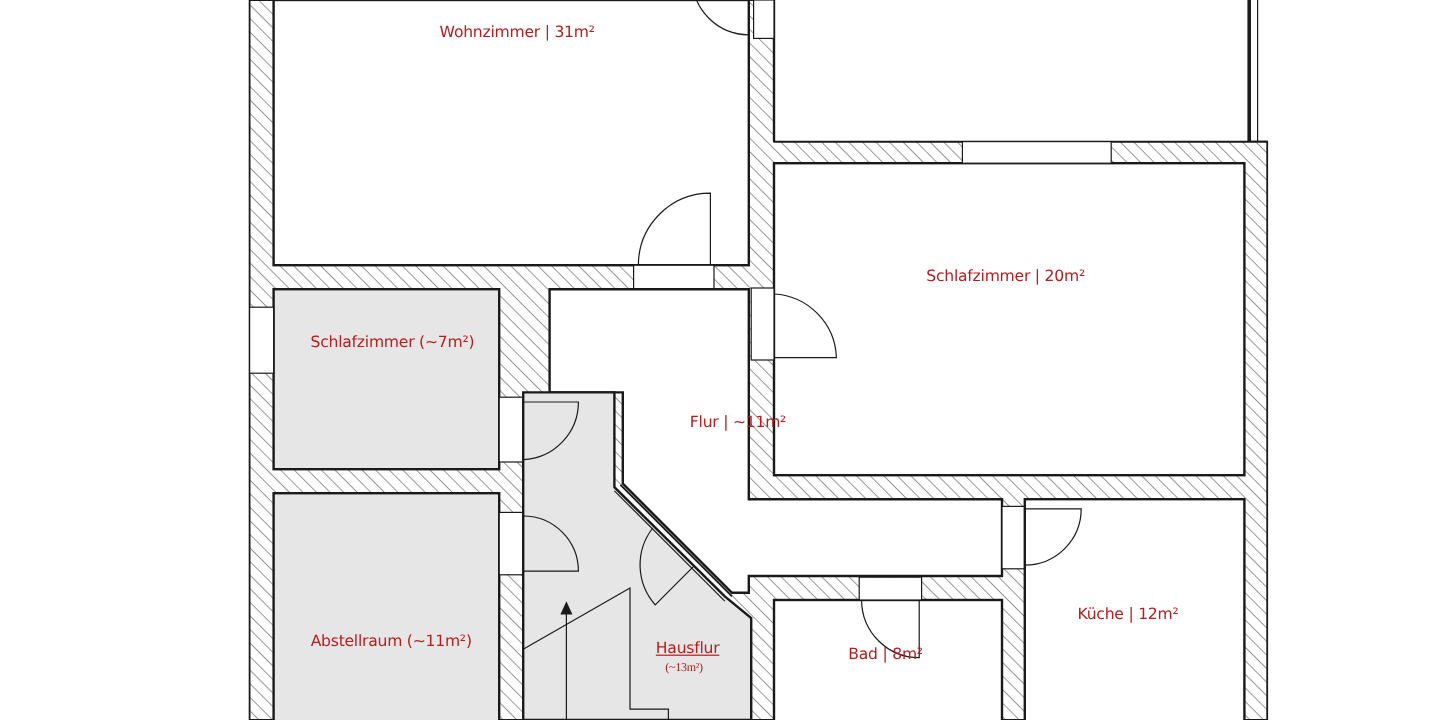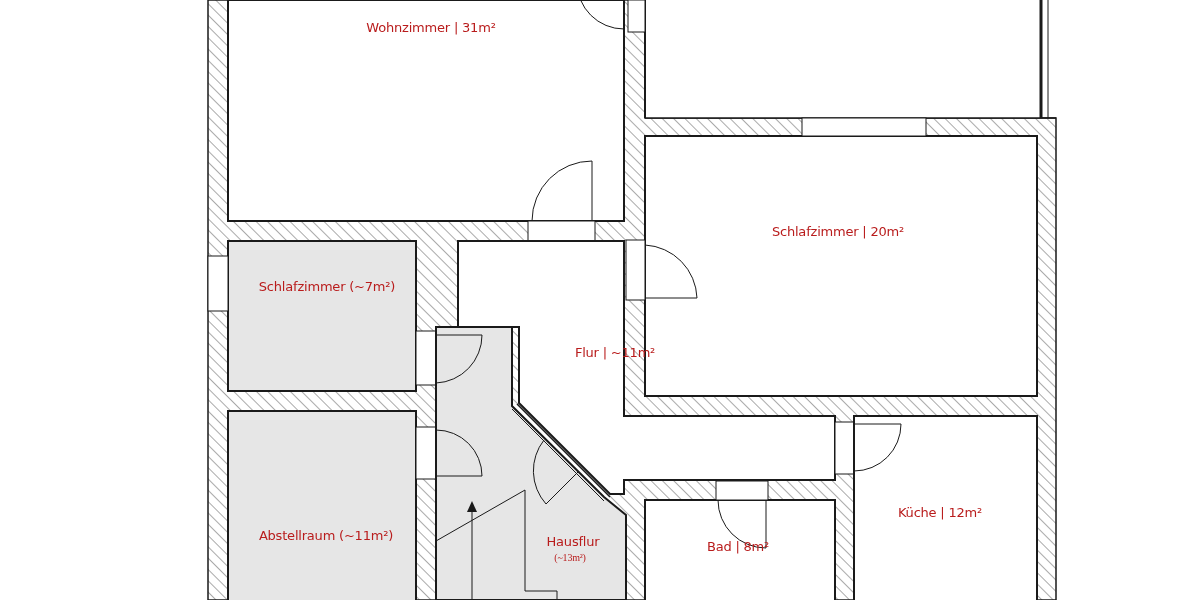--- a/index.html
+++ b/index.html
@@ -72,16 +72,16 @@
 
   <rect x="854" y="416" width="183" height="194" fill="#fff" stroke="#1a1a1a" stroke-width="2"></rect>
   <path d="M854,424 L901,424 A47,47 0 0 1 854,471" fill="none" stroke="#1a1a1a" stroke-width="1"></path>
 </svg>
 
 <div class="label" style="left:431px; top:27px;">Wohnzimmer | 31m²</div>
 <div class="label" style="left:838px; top:231px;">Schlafzimmer | 20m²</div>
 <div class="label" style="left:327px; top:286px;">Schlafzimmer (~7m²)</div>
 <div class="label" style="left:571px; top:352px;margin-left:44px;">Flur | ~11m²</div>
 <div class="label" style="left:326px; top:535px;">Abstellraum (~11m²)</div>
-<div class="label" style="left:573px; top:541px;">Hausflur</div>
+<div class="label" style="left:573px; top:541px;text-decoration:underline;">Hausflur</div>
 <div class="label small" style="left:570px; top:557px;">(~13m²)</div>
 <div class="label" style="left:940px; top:512px;">Küche | 12m²</div>
 <div class="label" style="left:738px; top:546px;">Bad | 8m²</div>
 
 </body></html>

